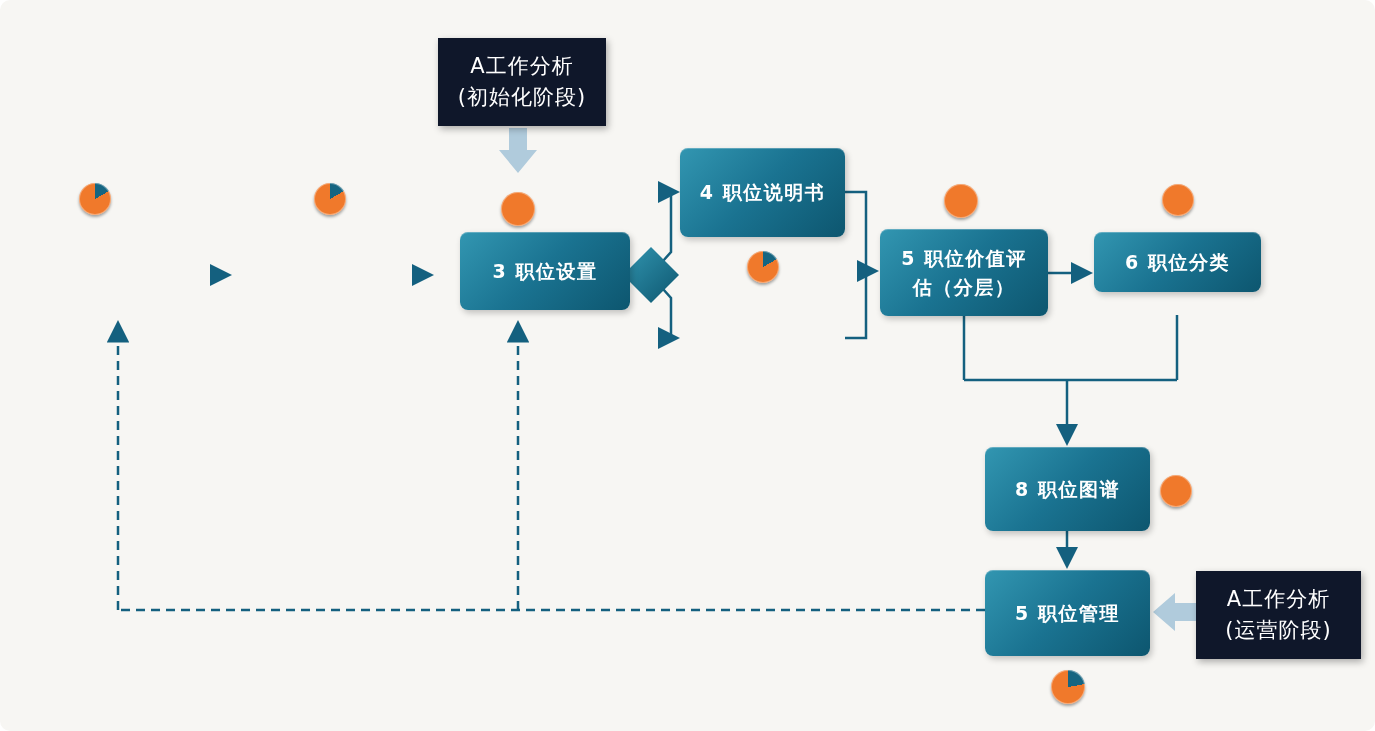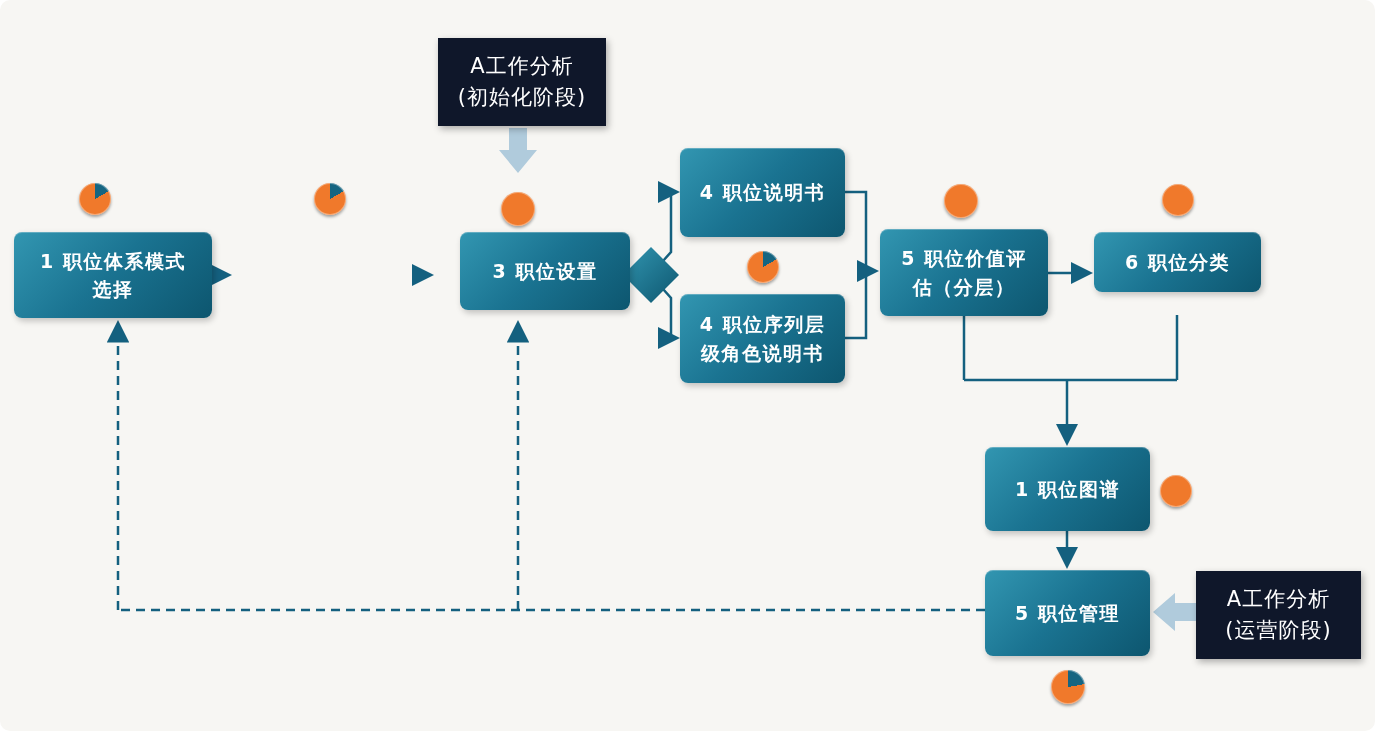--- a/index.html
+++ b/index.html
@@ -67,30 +67,26 @@
       <path d="M118,610 L118,325" marker-end="url(#ah)"></path>
       <path d="M518,610 L518,325" marker-end="url(#ah)"></path>
     </g>
 
     <polygon points="509,128 527,128 527,150 537,150 518,173 499,150 509,150" fill="#b0cbdc"></polygon>
     <polygon points="1196,603 1196,621 1175,621 1175,631 1153,612 1175,593 1175,603" fill="#b0cbdc"></polygon>
 
     <polygon points="651,247 679,275 651,303 623,275" fill="url(#dg)"></polygon>
   </svg>
 
-  <div class="node" style="left:14px;top:232px;width:198px;height:86px">1 职位体系模式
-选择</div>
   <div class="node" style="left:460px;top:232px;width:170px;height:78px">3 职位设置</div>
   <div class="node" style="left:680px;top:148px;width:165px;height:89px">4 职位说明书</div>
-  <div class="node" style="left:680px;top:294px;width:165px;height:89px">4 职位序列层
-级角色说明书</div>
   <div class="node" style="left:880px;top:229px;width:168px;height:87px">5 职位价值评
 估（分层）</div>
   <div class="node" style="left:1094px;top:232px;width:167px;height:60px">6 职位分类</div>
-  <div class="node" style="left:985px;top:447px;width:165px;height:84px">1 职位图谱</div>
+  <div class="node" style="left:985px;top:447px;width:165px;height:84px">8 职位图谱</div>
   <div class="node" style="left:985px;top:570px;width:165px;height:86px">5 职位管理</div>
 
   <div class="annotation" style="left:438px;top:38px;width:168px;height:88px">A工作分析
 (初始化阶段)</div>
   <div class="annotation" style="left:1196px;top:571px;width:165px;height:88px">A工作分析
 (运营阶段)</div>
 
   <div class="pie" style="left: 79px; top: 183px; width: 32px; height: 32px; background: conic-gradient(rgb(22, 101, 129) 5deg, rgb(22, 101, 129) 60deg, rgb(240, 121, 43) 60deg, rgb(240, 121, 43) 365deg);"></div>
   <div class="pie" style="left: 314px; top: 183px; width: 32px; height: 32px; background: conic-gradient(rgb(22, 101, 129) 5deg, rgb(22, 101, 129) 60deg, rgb(240, 121, 43) 60deg, rgb(240, 121, 43) 365deg);"></div>
   <div class="pie" style="left: 501px; top: 192px; width: 34px; height: 34px; background: conic-gradient(rgb(240, 121, 43) 300deg, rgb(240, 121, 43) 360deg, rgb(22, 101, 129) 360deg, rgb(22, 101, 129) 660deg);"></div>

